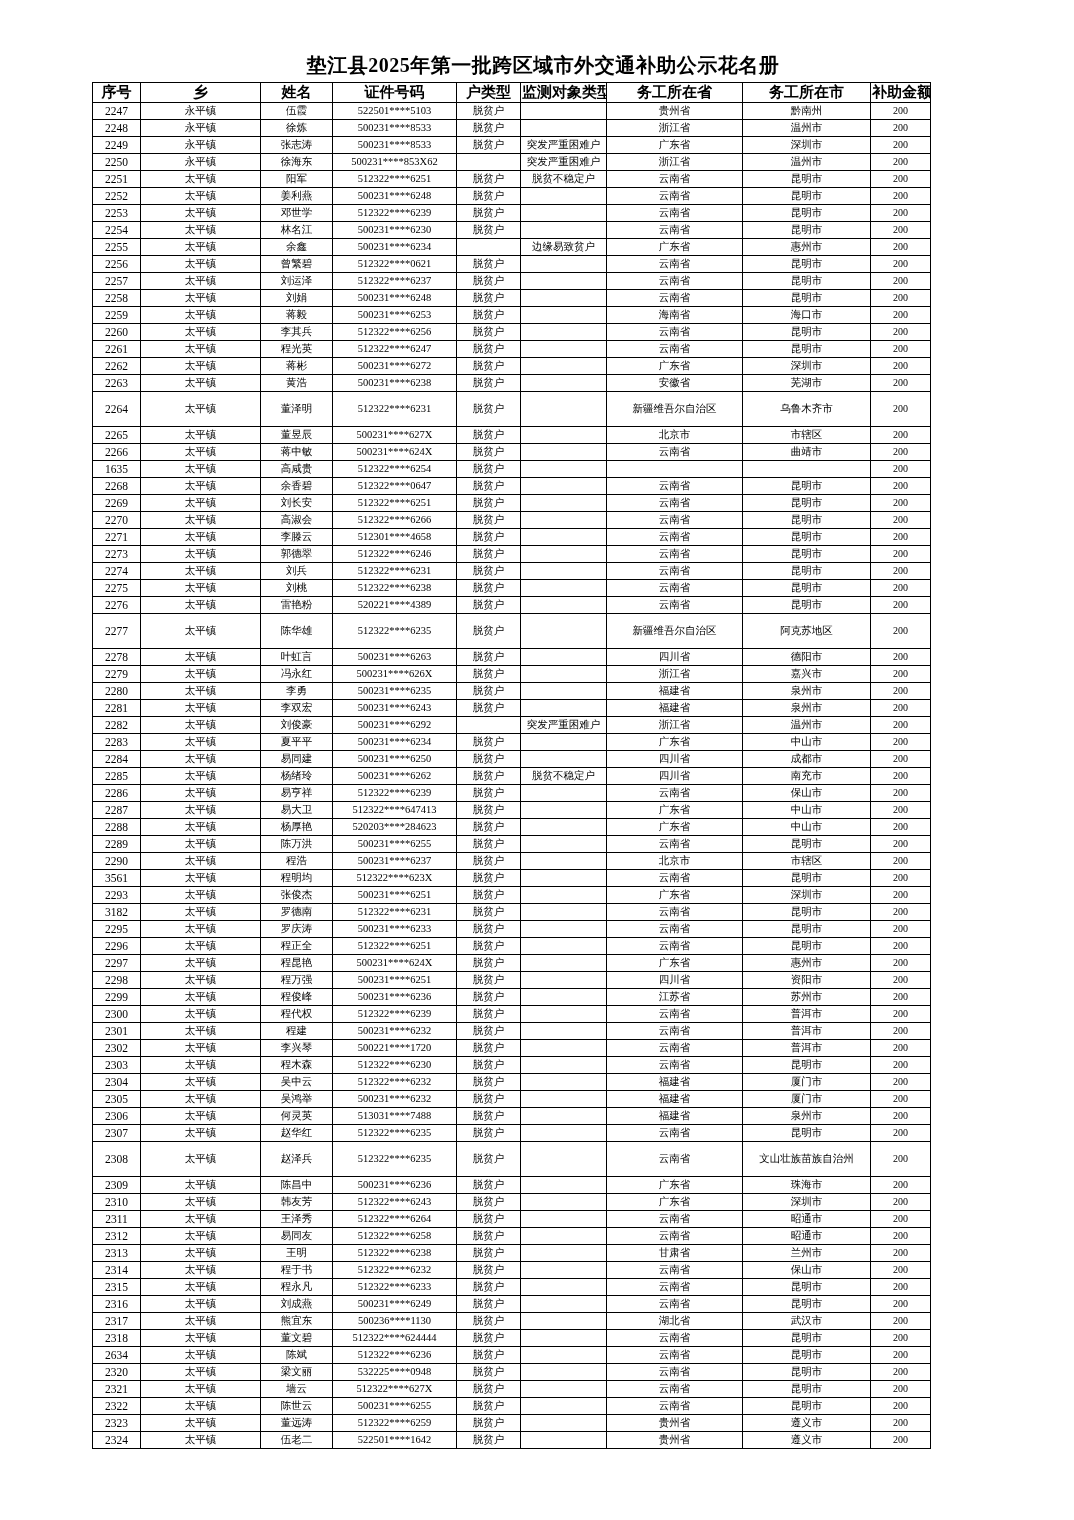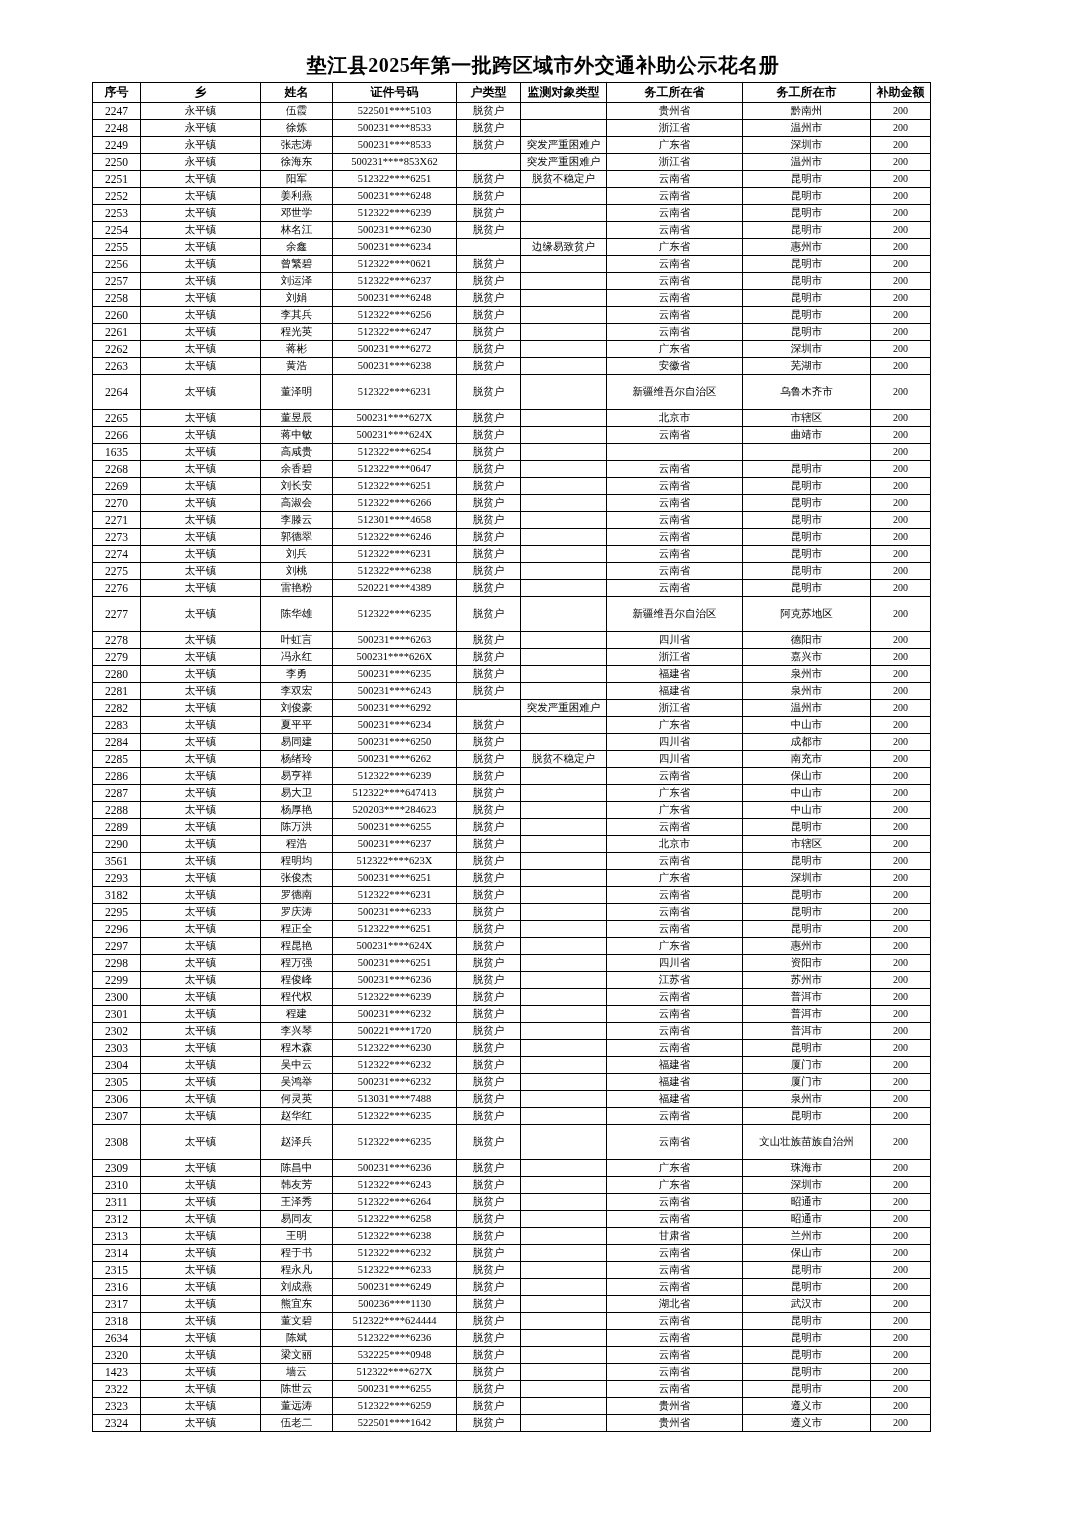--- a/index.html
+++ b/index.html
@@ -18,21 +18,21 @@
     position:absolute;top:82px;left:92px;width:838px;
     border-collapse:collapse;table-layout:fixed;
   }
   .roster th,.roster td{
     border:1px solid #000;
     text-align:center;vertical-align:middle;
     font-size:10.5px;line-height:1.25;
     padding:0 1px;height:16px;
     overflow:hidden;white-space:nowrap;
   }
-  .roster th{font-weight:bold;height:19px;font-size:12px;}
+  .roster th{font-weight:bold;height:19px;font-size:15px;}
   .roster tr.tall td{height:34px;}
   .roster td.c0{font-size:11.5px;}
   .roster td.c8{font-size:10px;}
 </style>
 </head>
 <body>
 
 <div class="page">
   <h1 class="doc-title">垫江县2025年第一批跨区域市外交通补助公示花名册</h1>
 
@@ -188,20 +188,31 @@
           <td class="c1">太平镇</td>
           <td class="c2">刘娟</td>
           <td class="c3">500231****6248</td>
           <td class="c4">脱贫户</td>
           <td class="c5"></td>
           <td class="c6">云南省</td>
           <td class="c7">昆明市</td>
           <td class="c8">200</td>
         </tr>
         <tr>
+          <td class="c0">2259</td>
+          <td class="c1">太平镇</td>
+          <td class="c2">蒋毅</td>
+          <td class="c3">500231****6253</td>
+          <td class="c4">脱贫户</td>
+          <td class="c5"></td>
+          <td class="c6">海南省</td>
+          <td class="c7">海口市</td>
+          <td class="c8">200</td>
+        </tr>
+        <tr>
           <td class="c0">2260</td>
           <td class="c1">太平镇</td>
           <td class="c2">李其兵</td>
           <td class="c3">512322****6256</td>
           <td class="c4">脱贫户</td>
           <td class="c5"></td>
           <td class="c6">云南省</td>
           <td class="c7">昆明市</td>
           <td class="c8">200</td>
         </tr>
@@ -837,21 +848,21 @@
           <td class="c1">太平镇</td>
           <td class="c2">梁文丽</td>
           <td class="c3">532225****0948</td>
           <td class="c4">脱贫户</td>
           <td class="c5"></td>
           <td class="c6">云南省</td>
           <td class="c7">昆明市</td>
           <td class="c8">200</td>
         </tr>
         <tr>
-          <td class="c0">1423</td>
+          <td class="c0">2321</td>
           <td class="c1">太平镇</td>
           <td class="c2">墙云</td>
           <td class="c3">512322****627X</td>
           <td class="c4">脱贫户</td>
           <td class="c5"></td>
           <td class="c6">云南省</td>
           <td class="c7">昆明市</td>
           <td class="c8">200</td>
         </tr>
         <tr>

